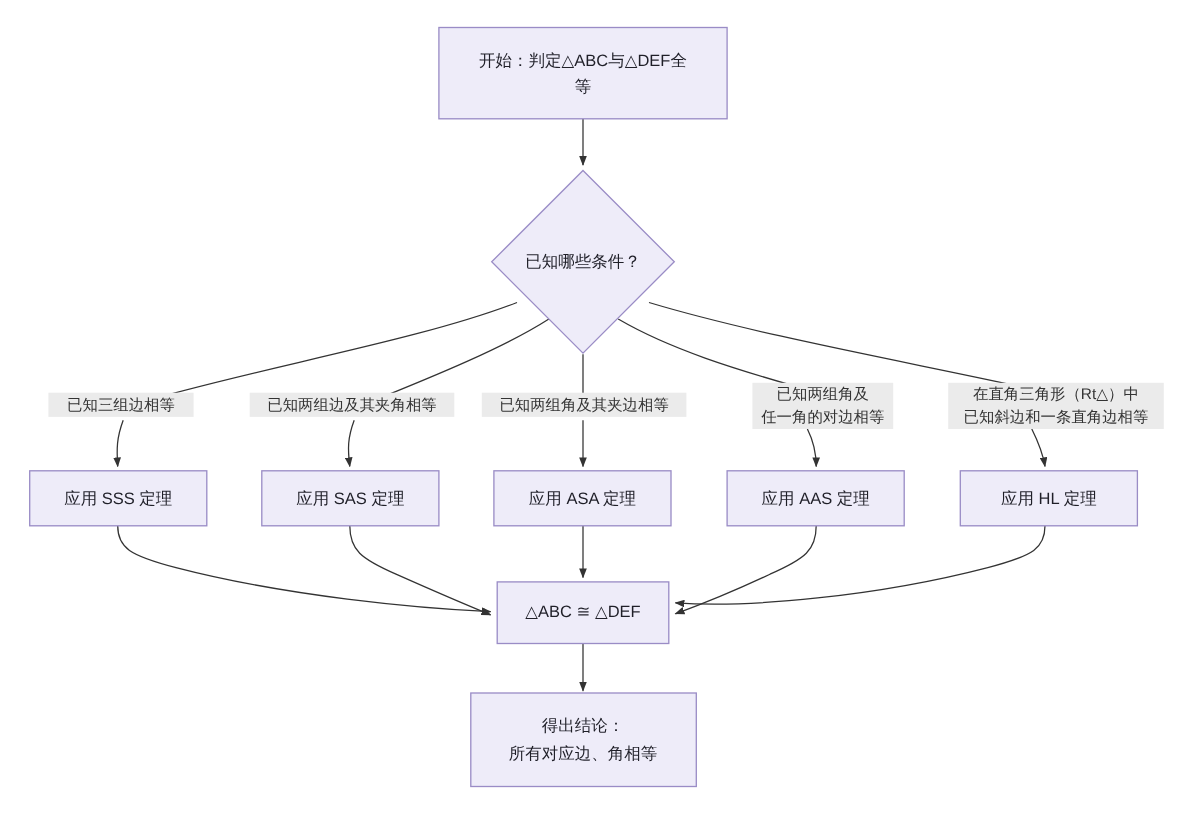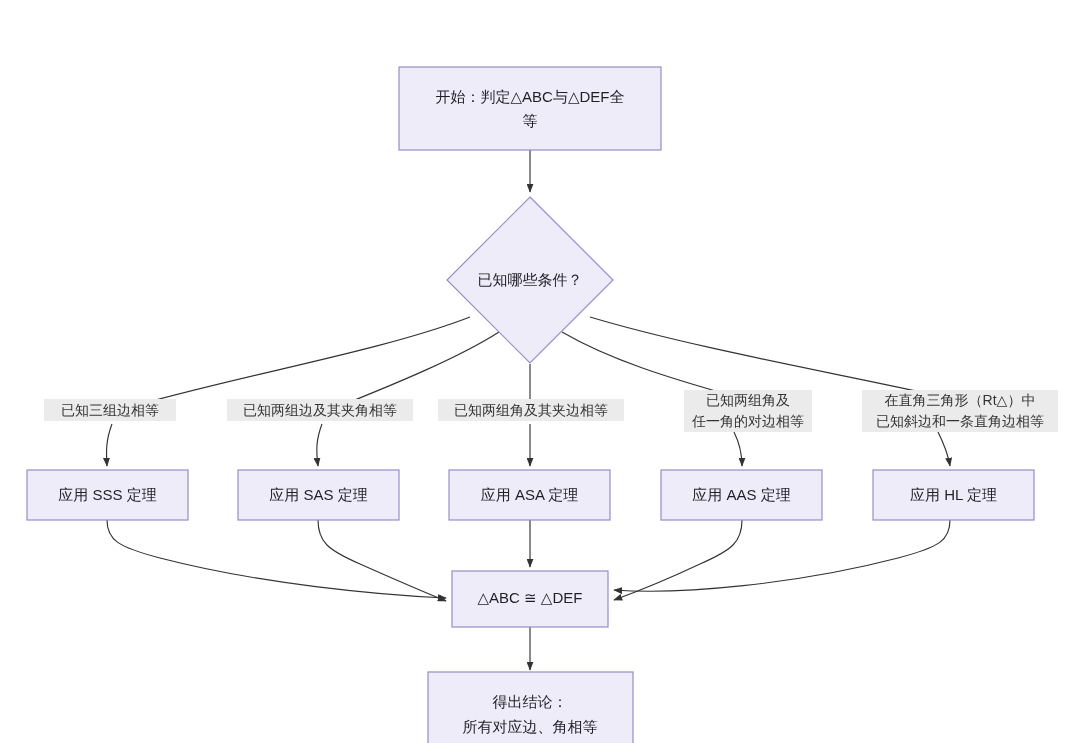--- a/index.html
+++ b/index.html
@@ -11,21 +11,20 @@
     width: 1080px;
     height: 743px;
     font-family: "Liberation Sans", "DejaVu Sans", sans-serif;
     overflow: hidden;
   }
   #flowchart-root {
     position: relative;
     width: 1080px;
     height: 616px;
     background: #ffffff;
-    margin-top: 42px;
   }
   svg.diagram {
     position: absolute;
     top: 0;
     left: 0;
     width: 1080px;
     height: 743px;
     display: block;
   }
   .node-shape {

